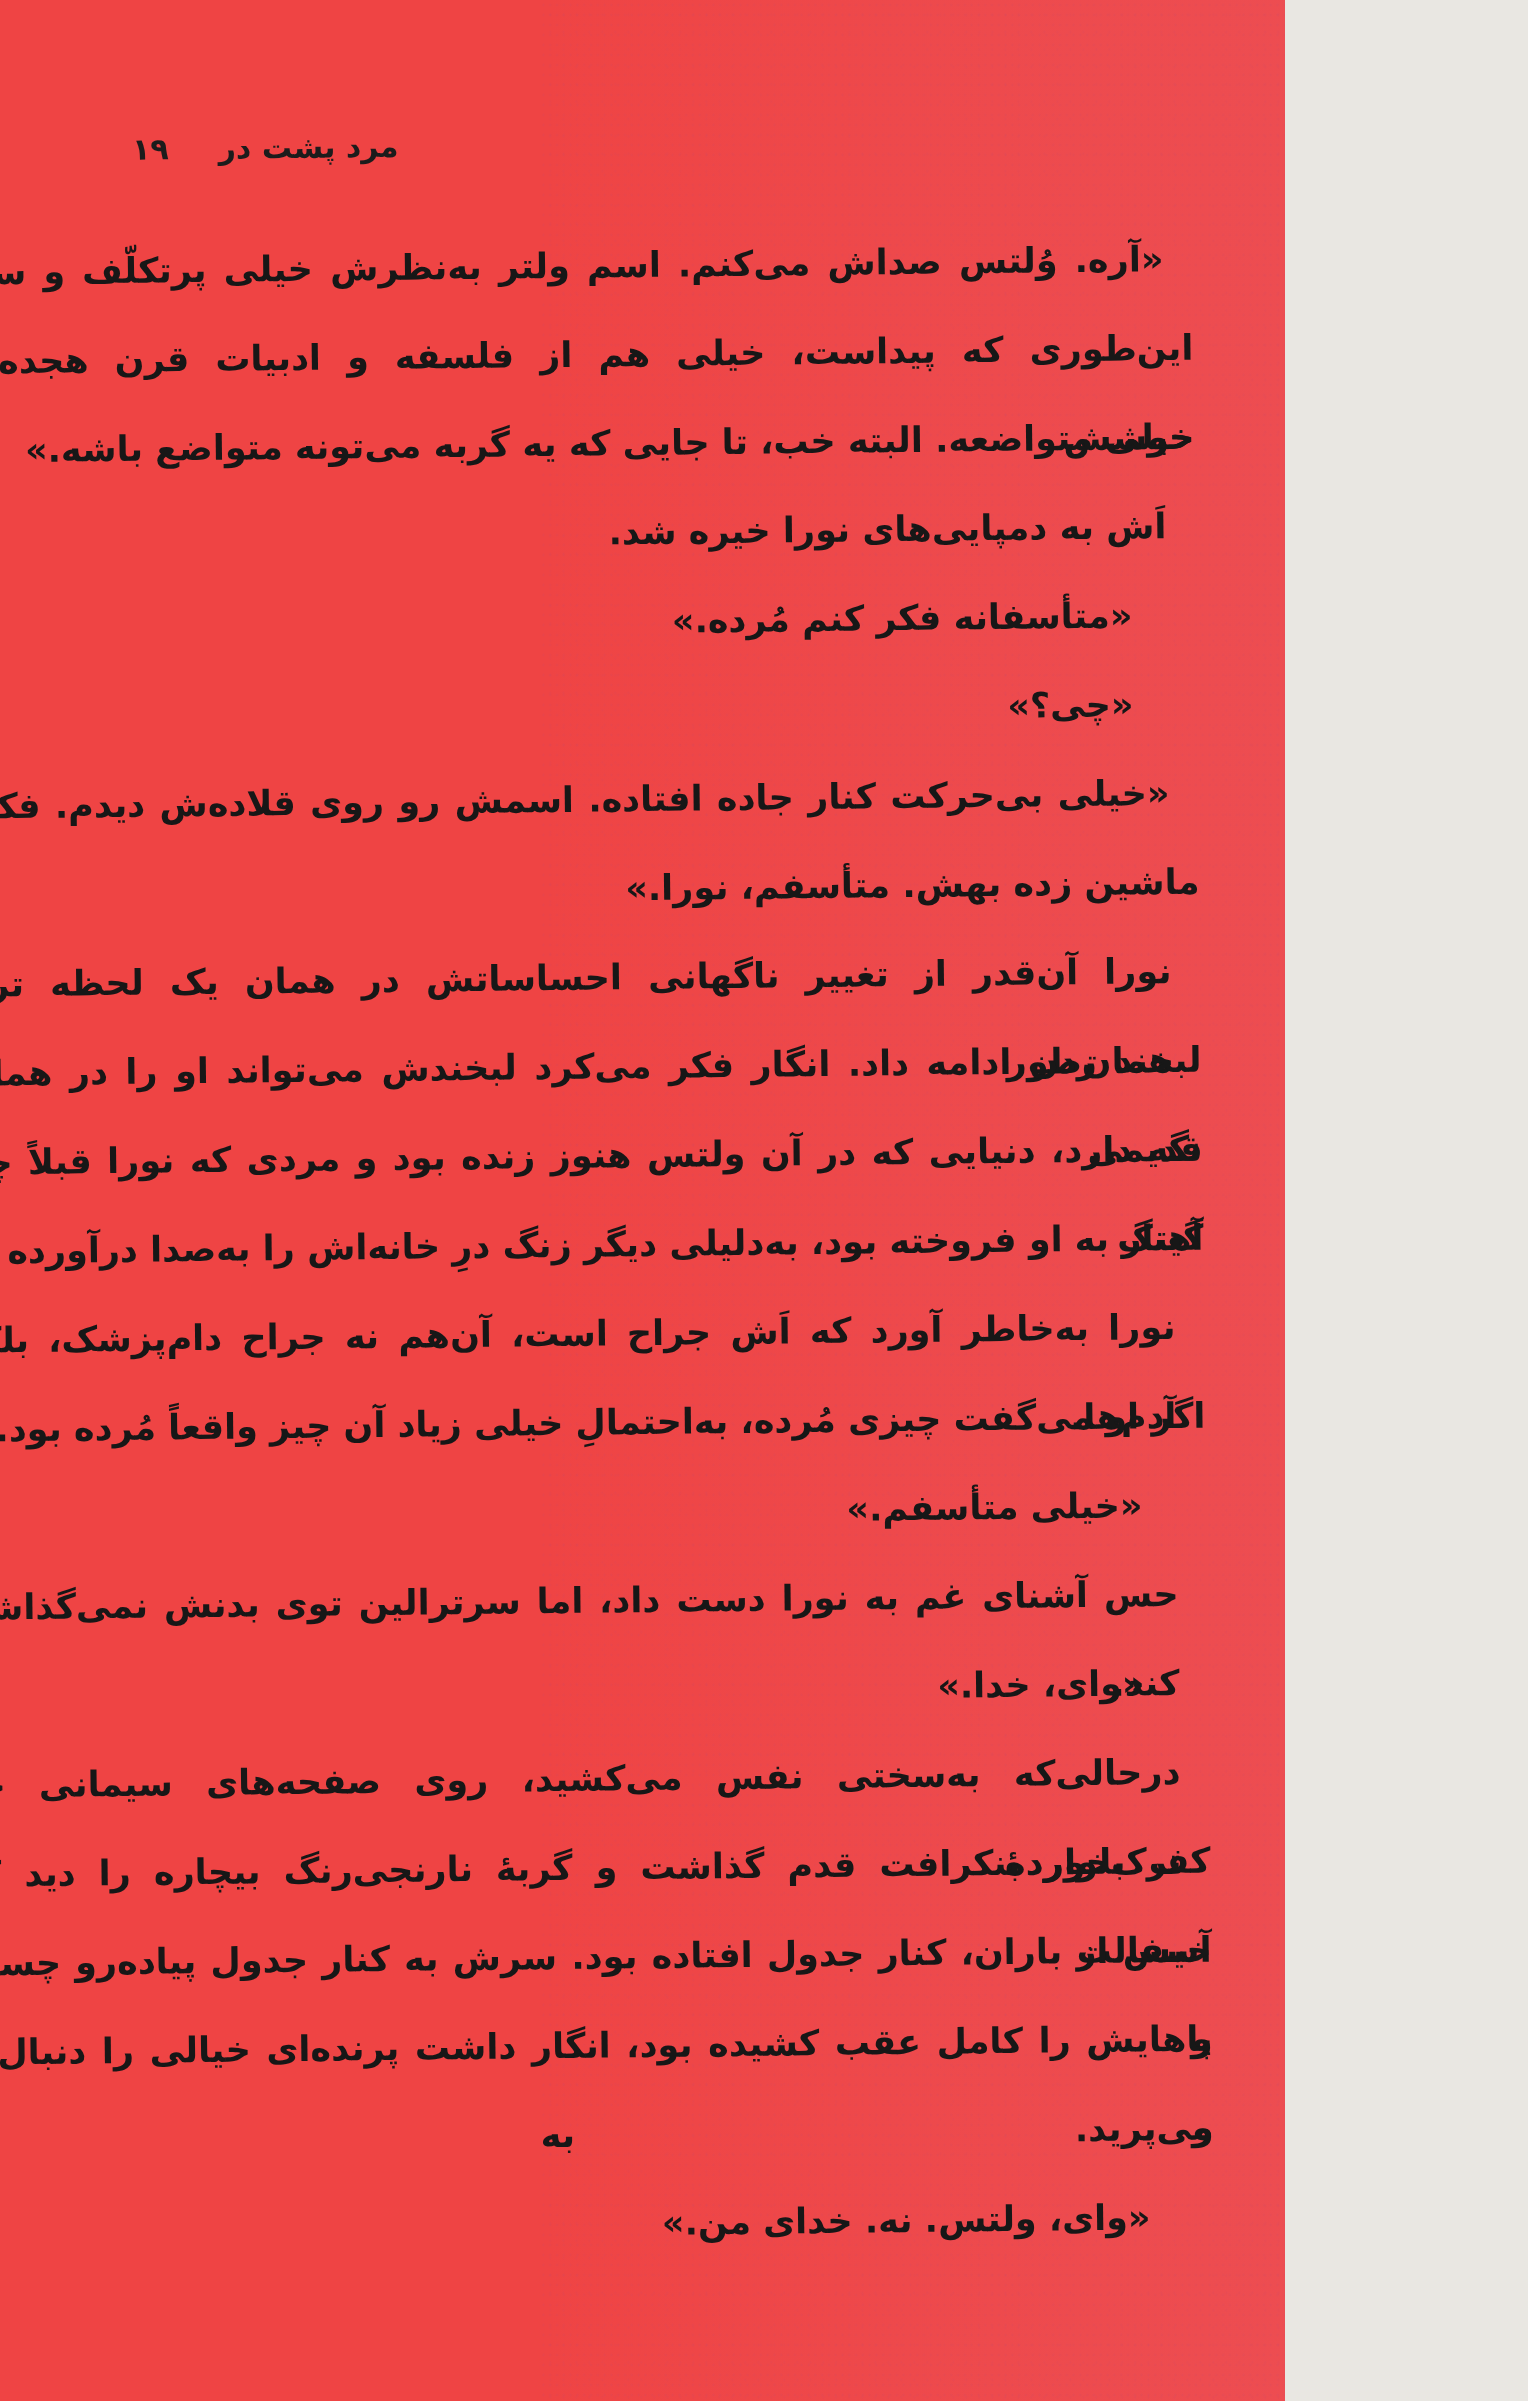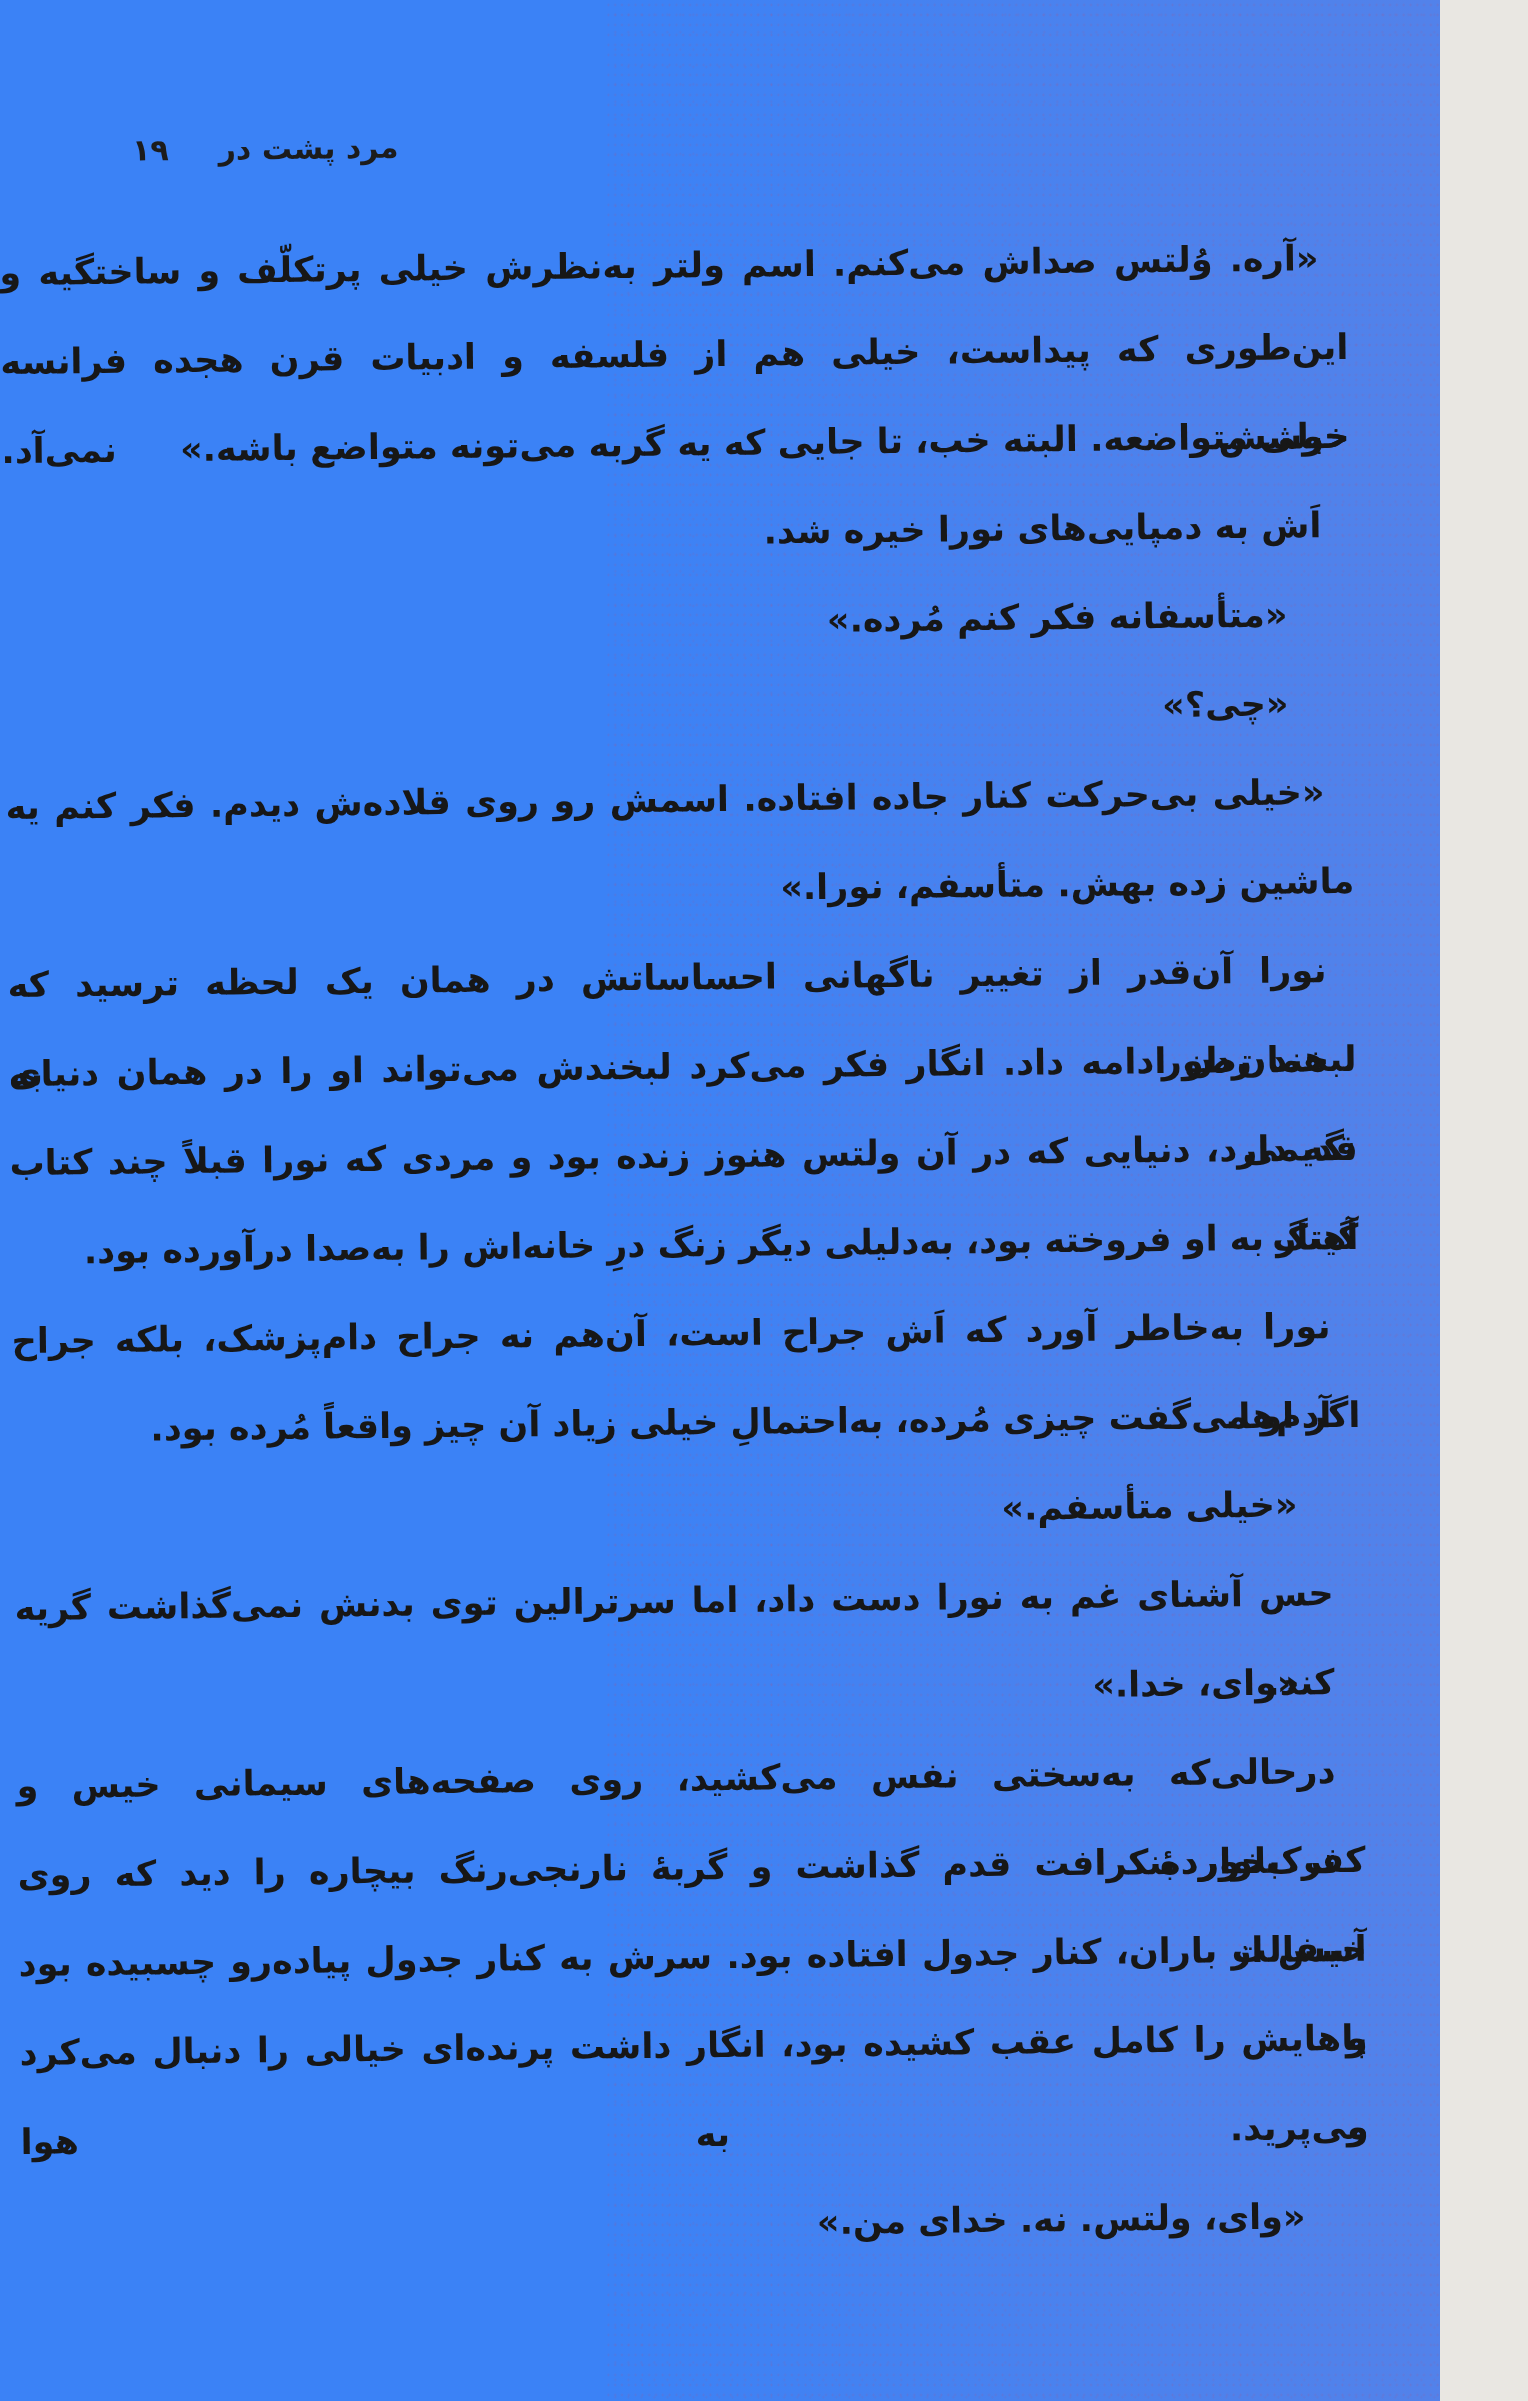--- a/index.html
+++ b/index.html
@@ -3,22 +3,22 @@
 <meta charset="utf-8">
 <style>
   html,body{margin:0;padding:0;}
   body{
     width:1528px;height:2401px;
     font-family:"DejaVu Sans",sans-serif;
     background:#e9e7e2;
   }
   .page{
     position:relative;
-    width:1440px;height:2401px;
-    background:#3b82f6;
+    width:1285px;height:2401px;
+    background:#ef4444;
     overflow:hidden;
   }
   
   .blush{
     position:absolute;top:0;right:0;bottom:0;width:58%;
     background:linear-gradient(to left,
       rgba(225,130,160,0.14) 0%,
       rgba(225,130,160,0.09) 45%,
       rgba(225,130,160,0.04) 75%,
       rgba(225,130,160,0.0) 100%);

